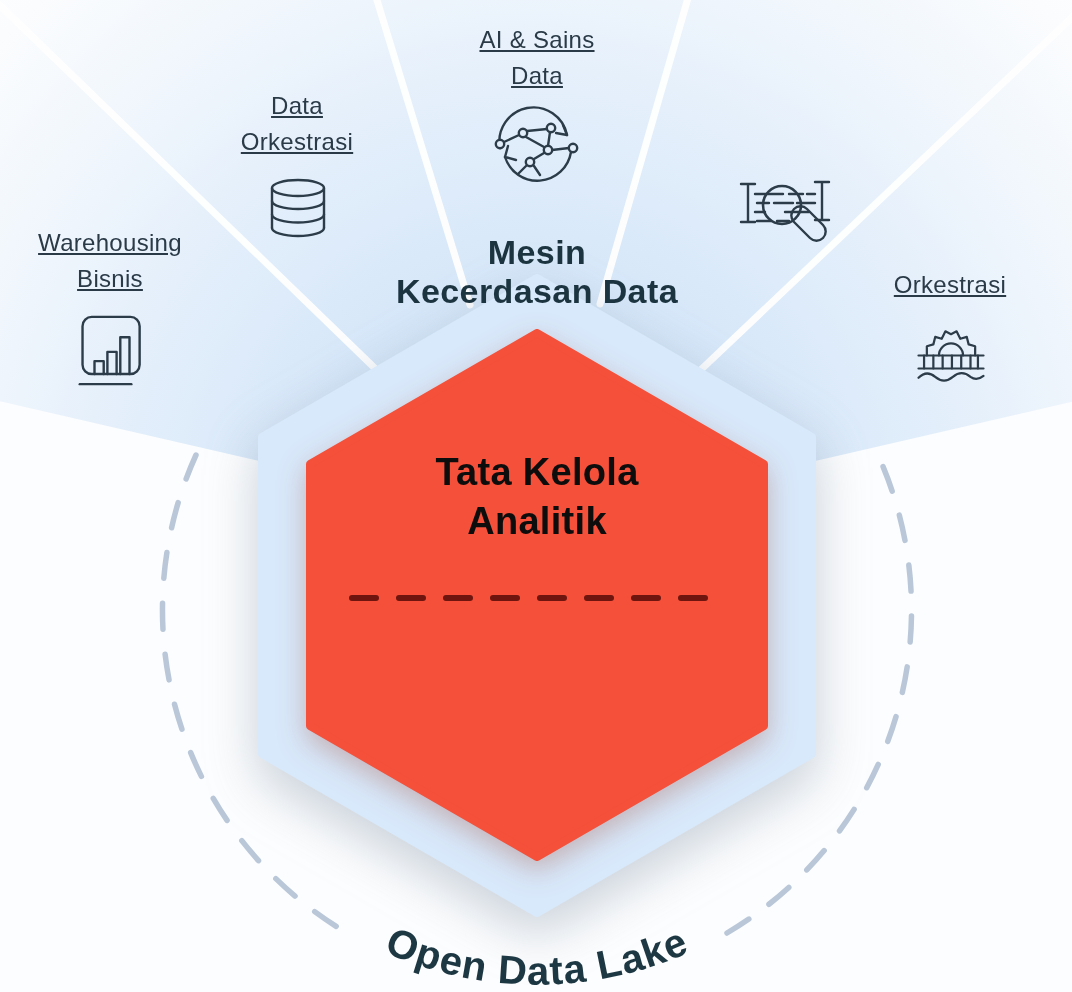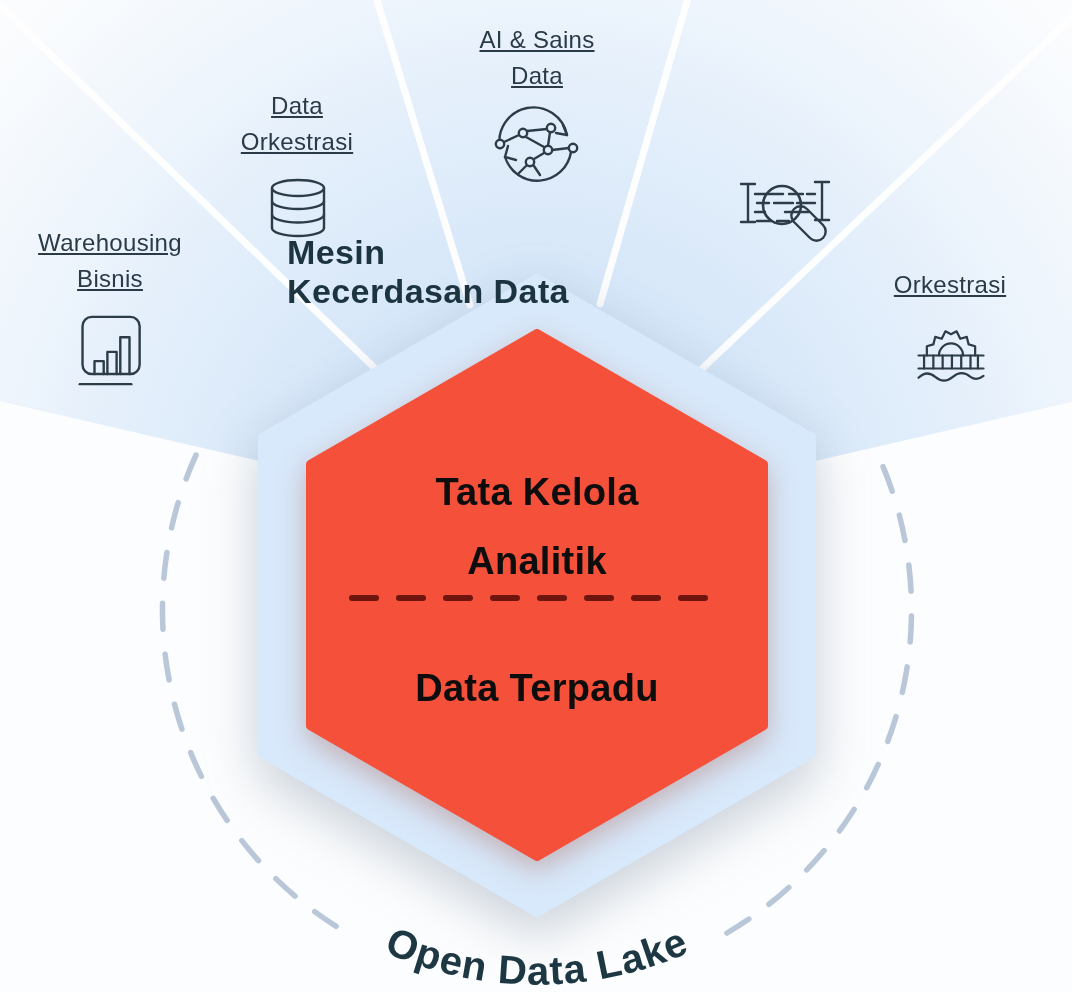--- a/index.html
+++ b/index.html
@@ -13,30 +13,30 @@
   .orange-hex{filter:drop-shadow(0 10px 14px rgba(150,50,25,.30));}
 
   .cap{position:absolute;text-align:center;color:#2a3a47;text-decoration:underline;}
   .cap .lines{font-size:24px;line-height:36px;font-weight:500;letter-spacing:.3px;}
   .cap .lines span{display:block;}
 
   .icon{position:absolute;}
   .icon svg{display:block;}
 
   .engine-title{
-    position:absolute;left:287px;top:233px;width:500px;
+    position:absolute;left:287px;top:233px;width:500px;text-align:center;
     font-size:34px;line-height:39px;font-weight:700;color:#1c3440;letter-spacing:.4px;
   }
   .engine-title span{display:block;}
 
   .hex-text{
     position:absolute;left:287px;width:500px;text-align:center;
     font-weight:700;color:#0d0d0d;font-size:38px;line-height:49px;letter-spacing:.3px;
   }
-  .hex-text span{display:block;margin-top:20px;}
+  .hex-text span{display:block;}
   .hex-text.governance{top:448px;}
   .hex-text.unified-data{top:644px;}
 
   .lake-text{font-size:40px;font-weight:700;letter-spacing:1px;fill:#1d3743;}
 </style>
 </head>
 <body>
 
 <div class="canvas">
 
@@ -170,17 +170,14 @@
 
   <div class="engine-title">
     <span>Mesin</span>
     <span>Kecerdasan Data</span>
   </div>
 
   <div class="hex-text governance">
     <span>Tata Kelola</span>
     <span>Analitik</span>
   </div>
-  <div class="hex-text unified-data">
-    <span>Data Terpadu</span>
-  </div>
 
 </div>
 
 </body></html>

